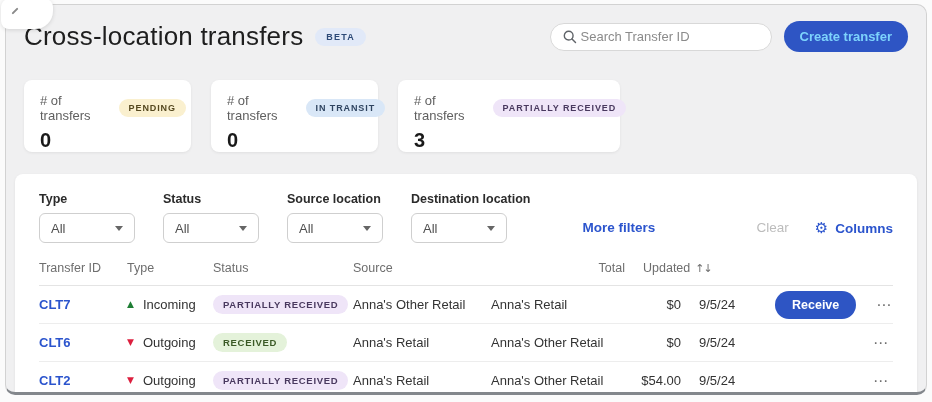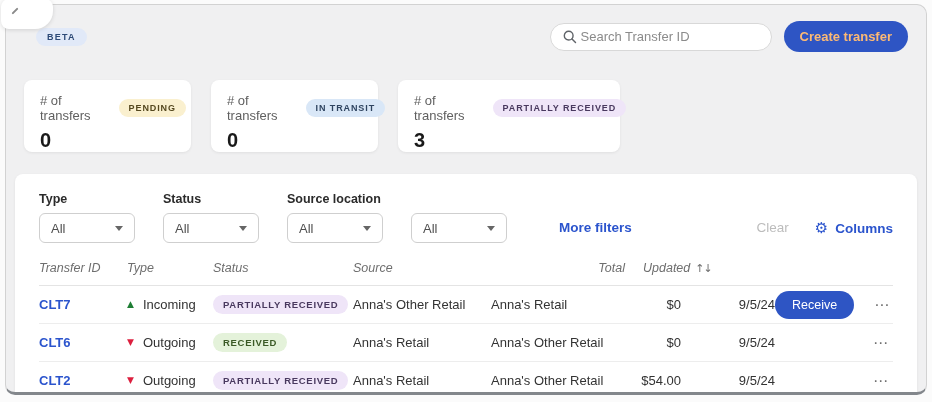--- a/index.html
+++ b/index.html
@@ -15,21 +15,21 @@
   .hdr{display:flex;align-items:center;padding:16px 18px 0 18px;}
   .title{font-size:26px;font-weight:500;color:#1e1e1e;letter-spacing:.2px;}
   .beta{margin-left:12px;background:#e1e9f8;color:#2d4a77;font-size:9px;font-weight:bold;
         letter-spacing:1.2px;padding:4px 11px;border-radius:11px;}
   .hdr-right{margin-left:auto;display:flex;align-items:center;gap:12px;}
   .search{display:flex;align-items:center;gap:2px;width:222px;height:28px;background:#fff;
           border:1px solid #d8d8d8;border-radius:15px;padding:0 12px;box-sizing:border-box;}
   .search input{border:none;outline:none;flex:1;font-size:13px;color:#333;background:transparent;
                 font-family:inherit;}
   .search input::placeholder{color:#8b8b8b;}
-  .btn-primary{background:#2e55c4;color:#fdba74;border:none;border-radius:16px;padding:8px 16px;
+  .btn-primary{background:#2e55c4;color:#7dd3fc;border:none;border-radius:16px;padding:8px 16px;
                font-size:13px;font-weight:bold;font-family:inherit;cursor:pointer;}
   
   .cards{display:flex;gap:20px;padding:0 18px;margin-top:28px;}
   .card{background:#fff;border-radius:8px;box-shadow:0 1px 3px rgba(0,0,0,.07);height:72px;
         box-sizing:border-box;padding:13px 16px;}
   .card1{width:167px;}.card2{width:167px;}.card3{width:222px;}
   .card-top{display:flex;align-items:center;gap:28px;}
   .card-label{font-size:13px;color:#5f5f5f;}
   .card-value{font-size:20px;font-weight:bold;color:#1a1a1a;margin-top:6px;}
   .pill{display:inline-block;font-size:9px;font-weight:bold;letter-spacing:.9px;
@@ -50,46 +50,47 @@
   .caret{width:0;height:0;border-left:4px solid transparent;border-right:4px solid transparent;
          border-top:5px solid #666;}
   .link-blue{color:#2b54cd;font-size:13.5px;font-weight:bold;cursor:pointer;text-decoration:none;}
   .more-filters{margin-bottom:8px;margin-left:24px;}
   .fspacer{flex:1;}
   .clear{color:#bcbcbc;font-size:13.5px;margin-bottom:8px;margin-right:26px;}
   .columns{display:flex;align-items:center;gap:7px;margin-bottom:7px;}
   .gear{font-family:"DejaVu Sans",sans-serif;color:#2b54cd;font-size:15px;line-height:1;}
   
   .tgrid{display:grid;grid-template-columns:88px 86px 140px 138px 134px 56px 94px 1fr;align-items:center;}
-  .thead{margin-top:18px;padding-bottom:10px;border-bottom:1px solid #e4e4e4;font-style:italic;}
+  .thead{margin-top:18px;padding-bottom:10px;border-bottom:1px solid #e4e4e4;}
   .th{font-size:12.5px;color:#6e6e6e;}
   .th.right,.cell.right{text-align:right;}
-  .th.upd,.cell.upd{padding-left:18px;text-align:right;}
+  .th.upd,.cell.upd{padding-left:18px;}
   .sort{color:#6e6e6e;font-family:"DejaVu Sans",sans-serif;font-size:11px;margin-left:5px;letter-spacing:-1px;}
   .trow{height:37px;border-bottom:1px solid #ededed;}
   .trow:last-child{border-bottom:none;}
   .cell{font-size:13px;color:#333;}
   .cell.id a{color:#2b54cd;font-weight:bold;font-size:13px;text-decoration:none;cursor:pointer;}
   .type-cell{display:flex;align-items:center;gap:9px;}
   .tri{font-family:"DejaVu Sans",sans-serif;font-size:9px;line-height:1;}
   .tri.up{color:#1e7e34;}
   .tri.down{color:#dc1f3e;}
   .status-pill{font-size:9.5px;padding:4px 10px;letter-spacing:.7px;}
   .actions{display:flex;align-items:center;justify-content:flex-end;gap:20px;padding-right:4px;}
   .receive{background:#2e55c4;color:#fff;border:none;border-radius:14px;padding:7px 17px;
-           font-size:12.5px;font-weight:normal;font-family:inherit;cursor:pointer;}
+           font-size:12.5px;font-weight:bold;font-family:inherit;cursor:pointer;}
   .dots{color:#6f6f6f;font-family:"DejaVu Sans",sans-serif;font-size:15px;letter-spacing:1px;cursor:pointer;}
 </style>
 </head>
 <body>
 
 <div class="screen">
   <div class="window">
 
     <div class="hdr">
+      <span class="title">Cross-location transfers</span>
       <span class="beta">BETA</span>
       <div class="hdr-right">
         <div class="search">
           <svg width="14" height="14" viewBox="0 0 16 16">
             <circle cx="6.5" cy="6.5" r="5" fill="none" stroke="#5f6368" stroke-width="1.6"></circle>
             <line x1="10.3" y1="10.3" x2="14.3" y2="14.3" stroke="#5f6368" stroke-width="1.6" stroke-linecap="round"></line>
           </svg>
           <input type="text" placeholder="Search Transfer ID" style="">
         </div>
         <button class="btn-primary">Create transfer</button>
@@ -138,20 +139,21 @@
           </div>
         </div>
         <div class="fgroup">
           <div class="flabel">Source location</div>
           <div class="select">
             <span class="select-value">All</span>
             <span class="caret"></span>
           </div>
         </div>
         <div class="fgroup">
+          <div class="flabel">Destination location</div>
           <div class="select">
             <span class="select-value">All</span>
             <span class="caret"></span>
           </div>
         </div>
         <a class="link-blue more-filters">More filters</a>
         <div class="fspacer"></div>
         <span class="clear">Clear</span>
         <div class="columns">
           <span class="gear">⚙</span>

